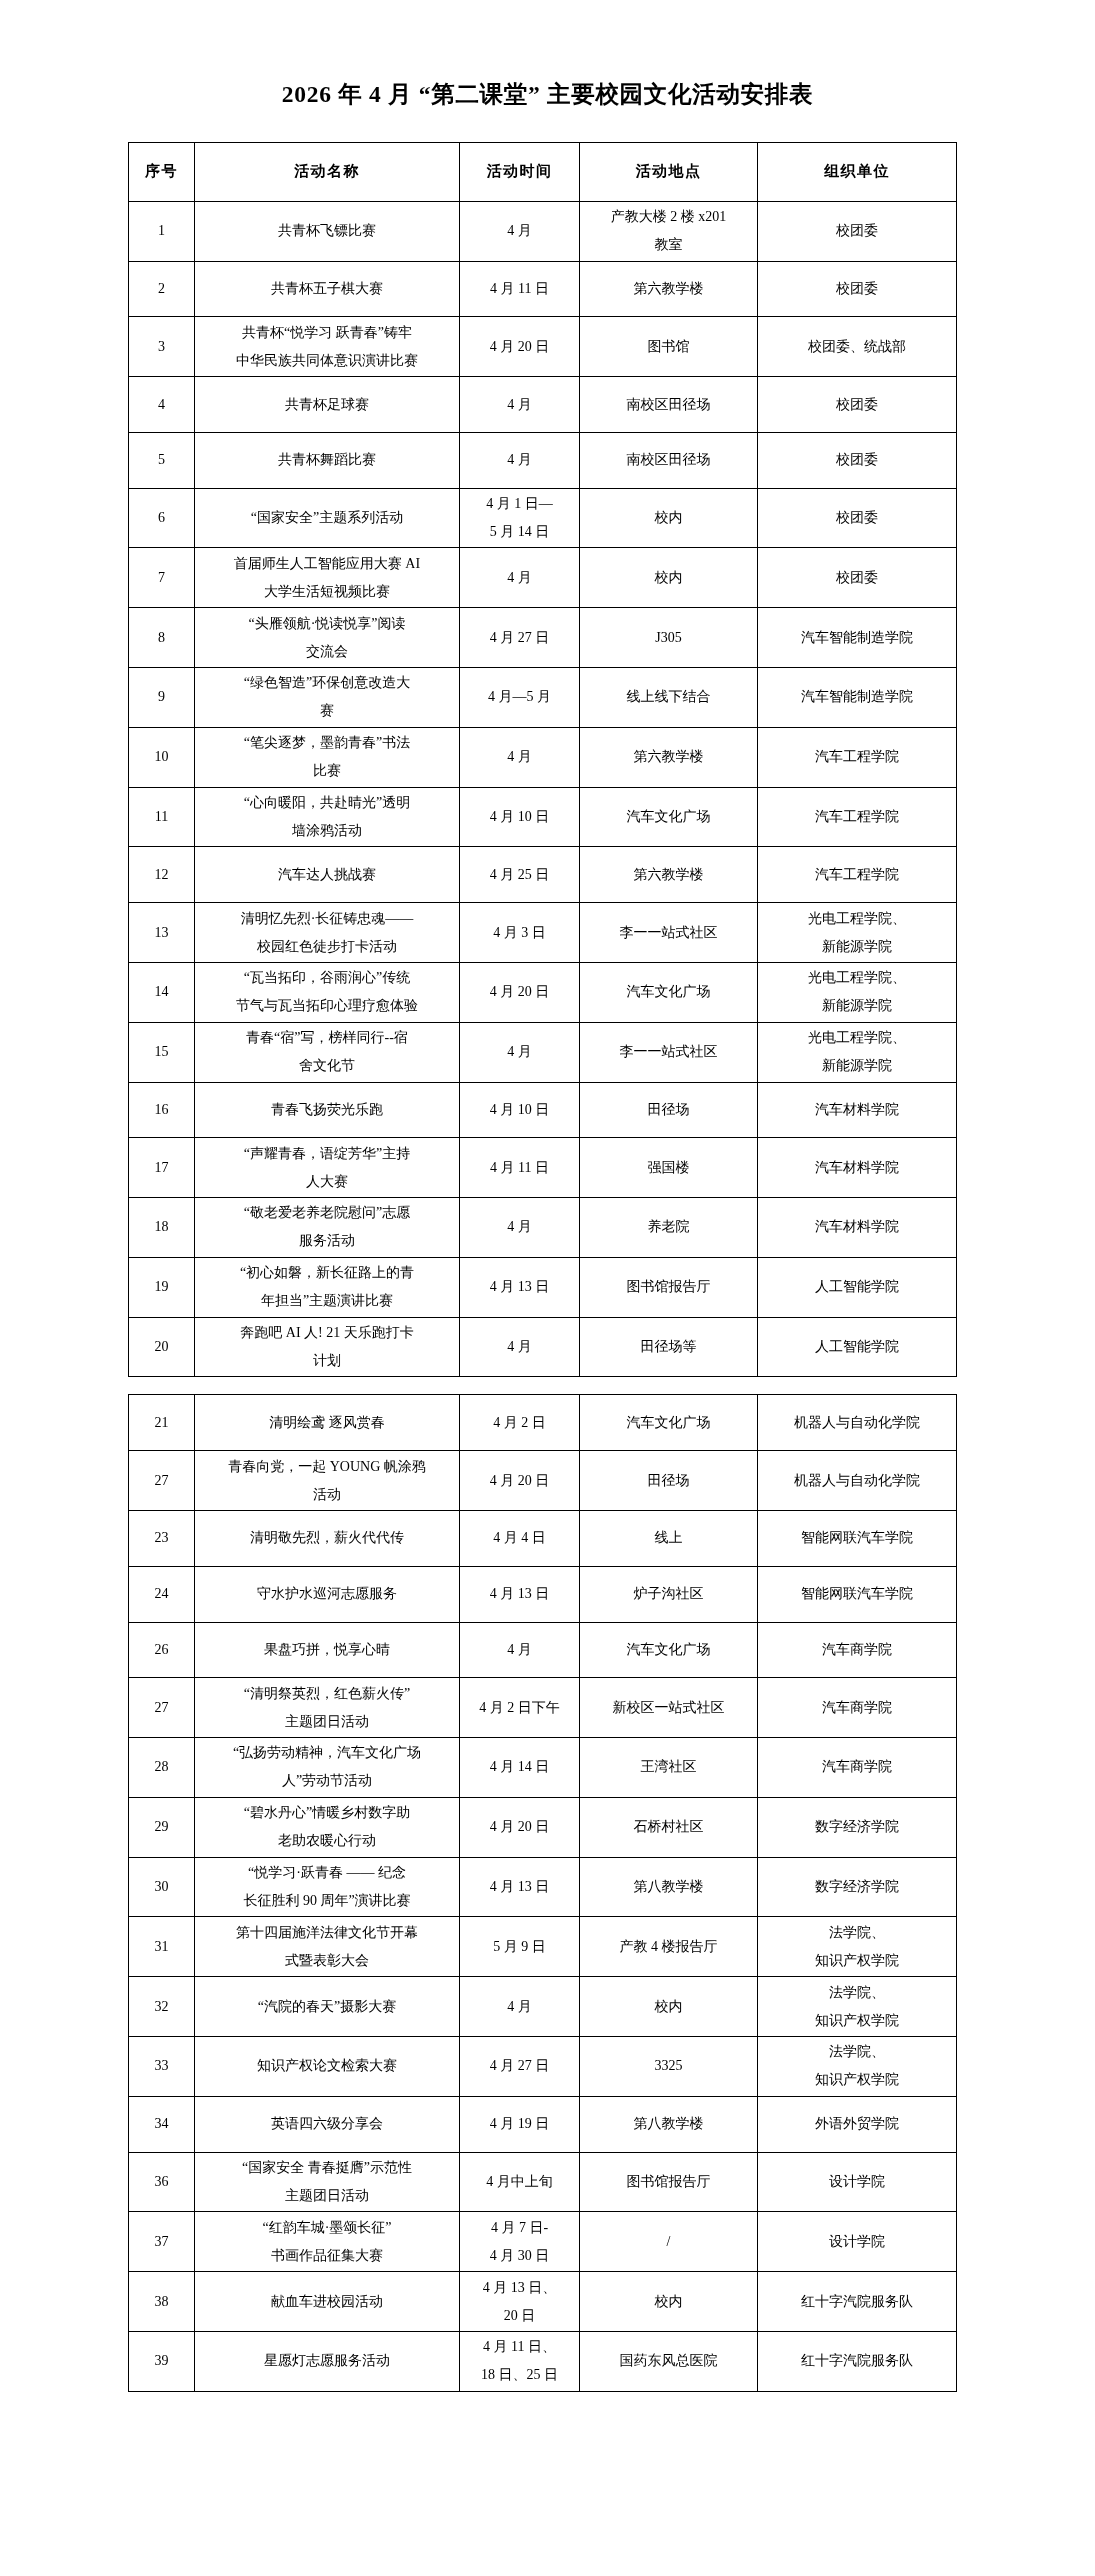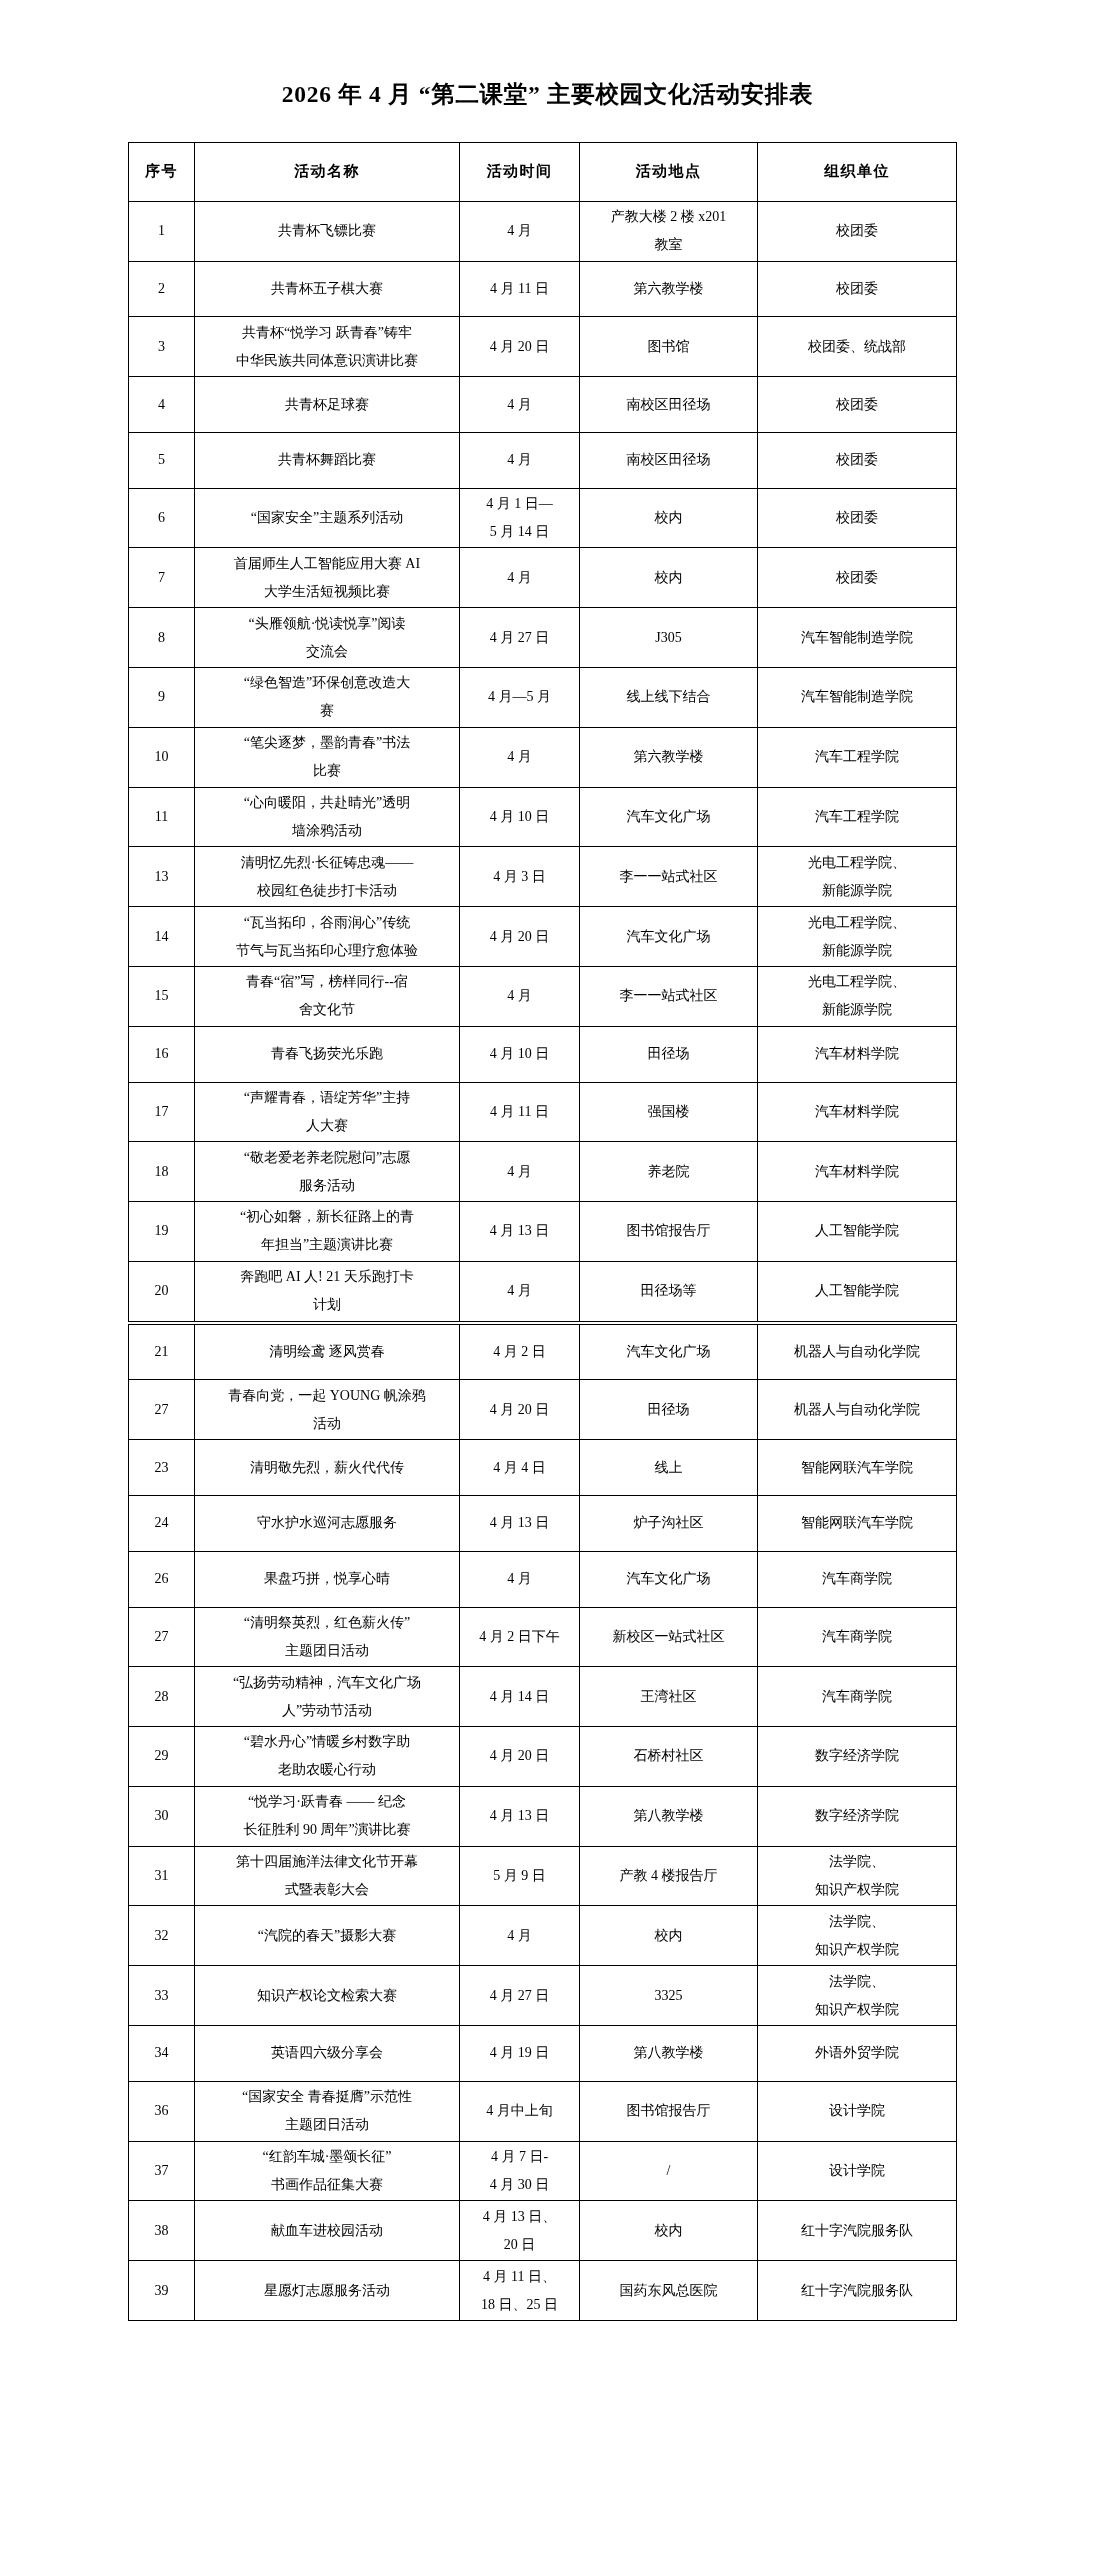--- a/index.html
+++ b/index.html
@@ -21,21 +21,21 @@
   }
   #tables-root{
     margin:32px 0 0 128px;
     width:829px;
   }
   table.tbl{
     border-collapse:collapse;
     table-layout:fixed;
     width:829px;
   }
-  table.tbl-cont{margin-top:2px;}
+  table.tbl-cont{margin-top:17px;}
   .tbl th,.tbl td{
     border:1.4px solid #000;
     text-align:center;
     vertical-align:middle;
     padding:1.4px 2.8px;
     white-space:pre-line;
     overflow:hidden;
     word-break:break-all;
   }
   .tbl th{
@@ -159,20 +159,27 @@
           </tr>
           <tr>
             <td>11</td>
             <td>“心向暖阳，共赴晴光”透明
 墙涂鸦活动</td>
             <td>4 月 10 日</td>
             <td>汽车文化广场</td>
             <td>汽车工程学院</td>
           </tr>
           <tr>
+            <td>12</td>
+            <td>汽车达人挑战赛</td>
+            <td>4 月 25 日</td>
+            <td>第六教学楼</td>
+            <td>汽车工程学院</td>
+          </tr>
+          <tr>
             <td>13</td>
             <td>清明忆先烈·长征铸忠魂——
 校园红色徒步打卡活动</td>
             <td>4 月 3 日</td>
             <td>李一一站式社区</td>
             <td>光电工程学院、
 新能源学院</td>
           </tr>
           <tr>
             <td>14</td>

